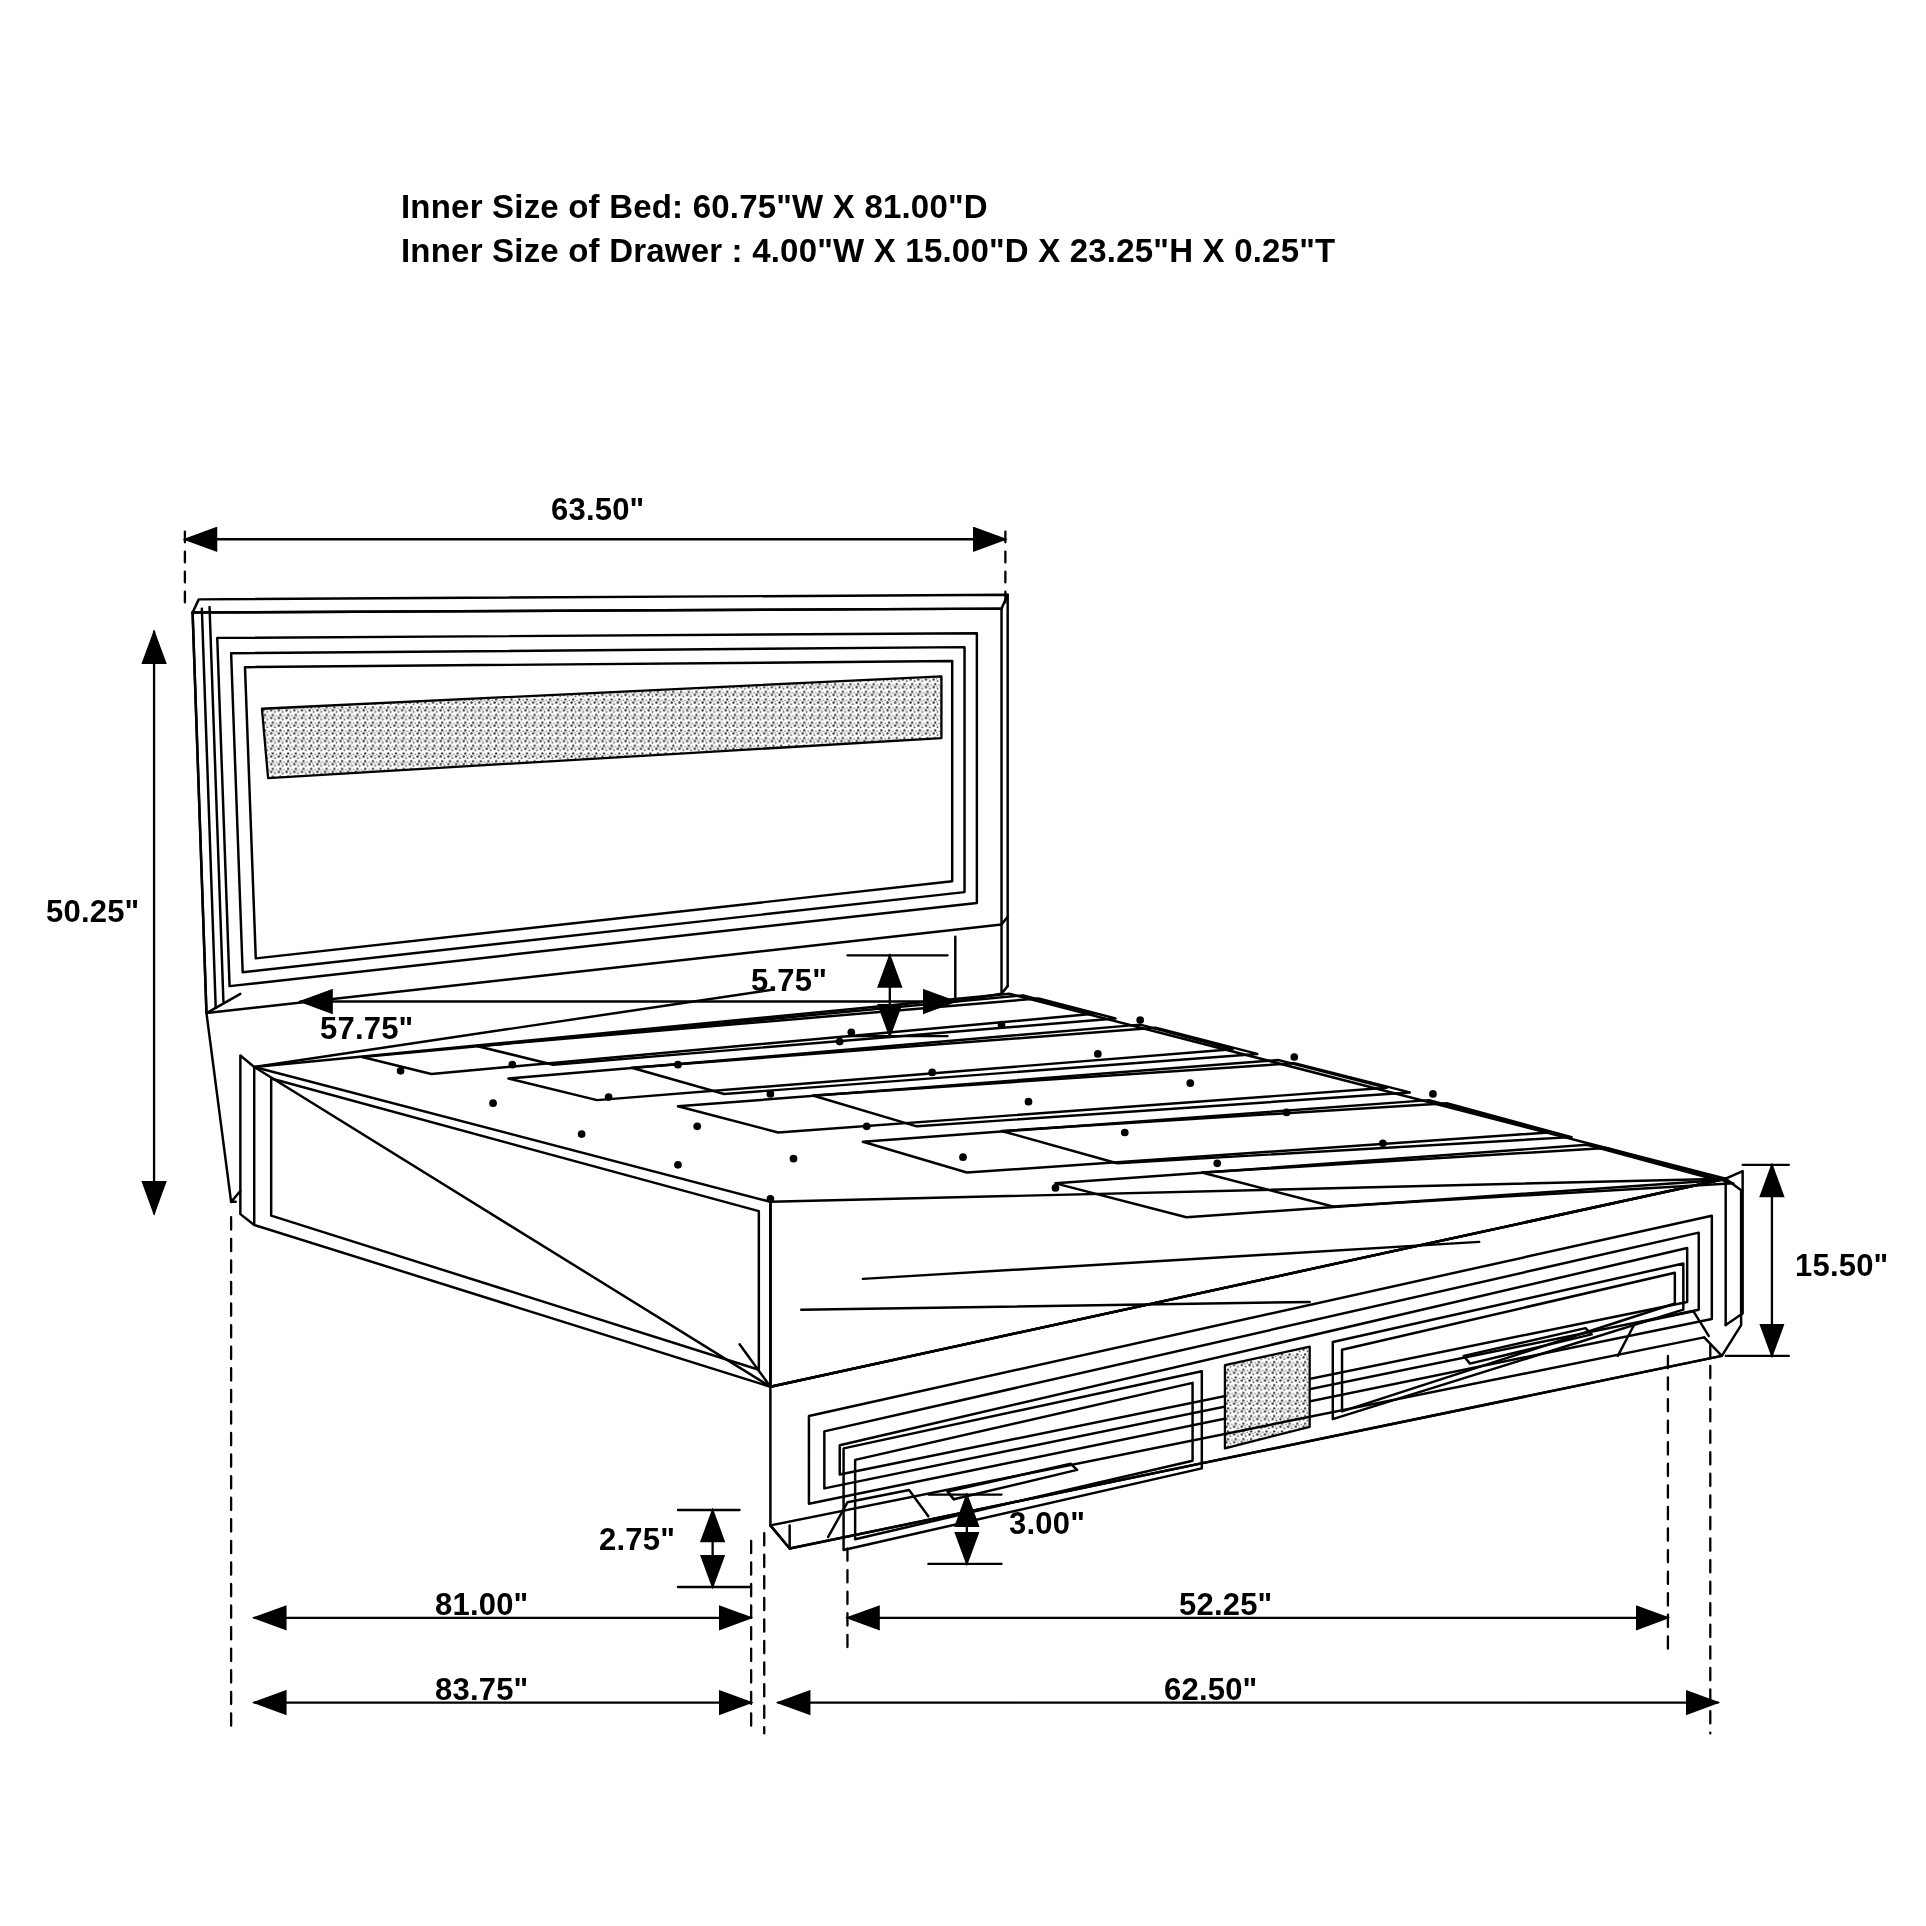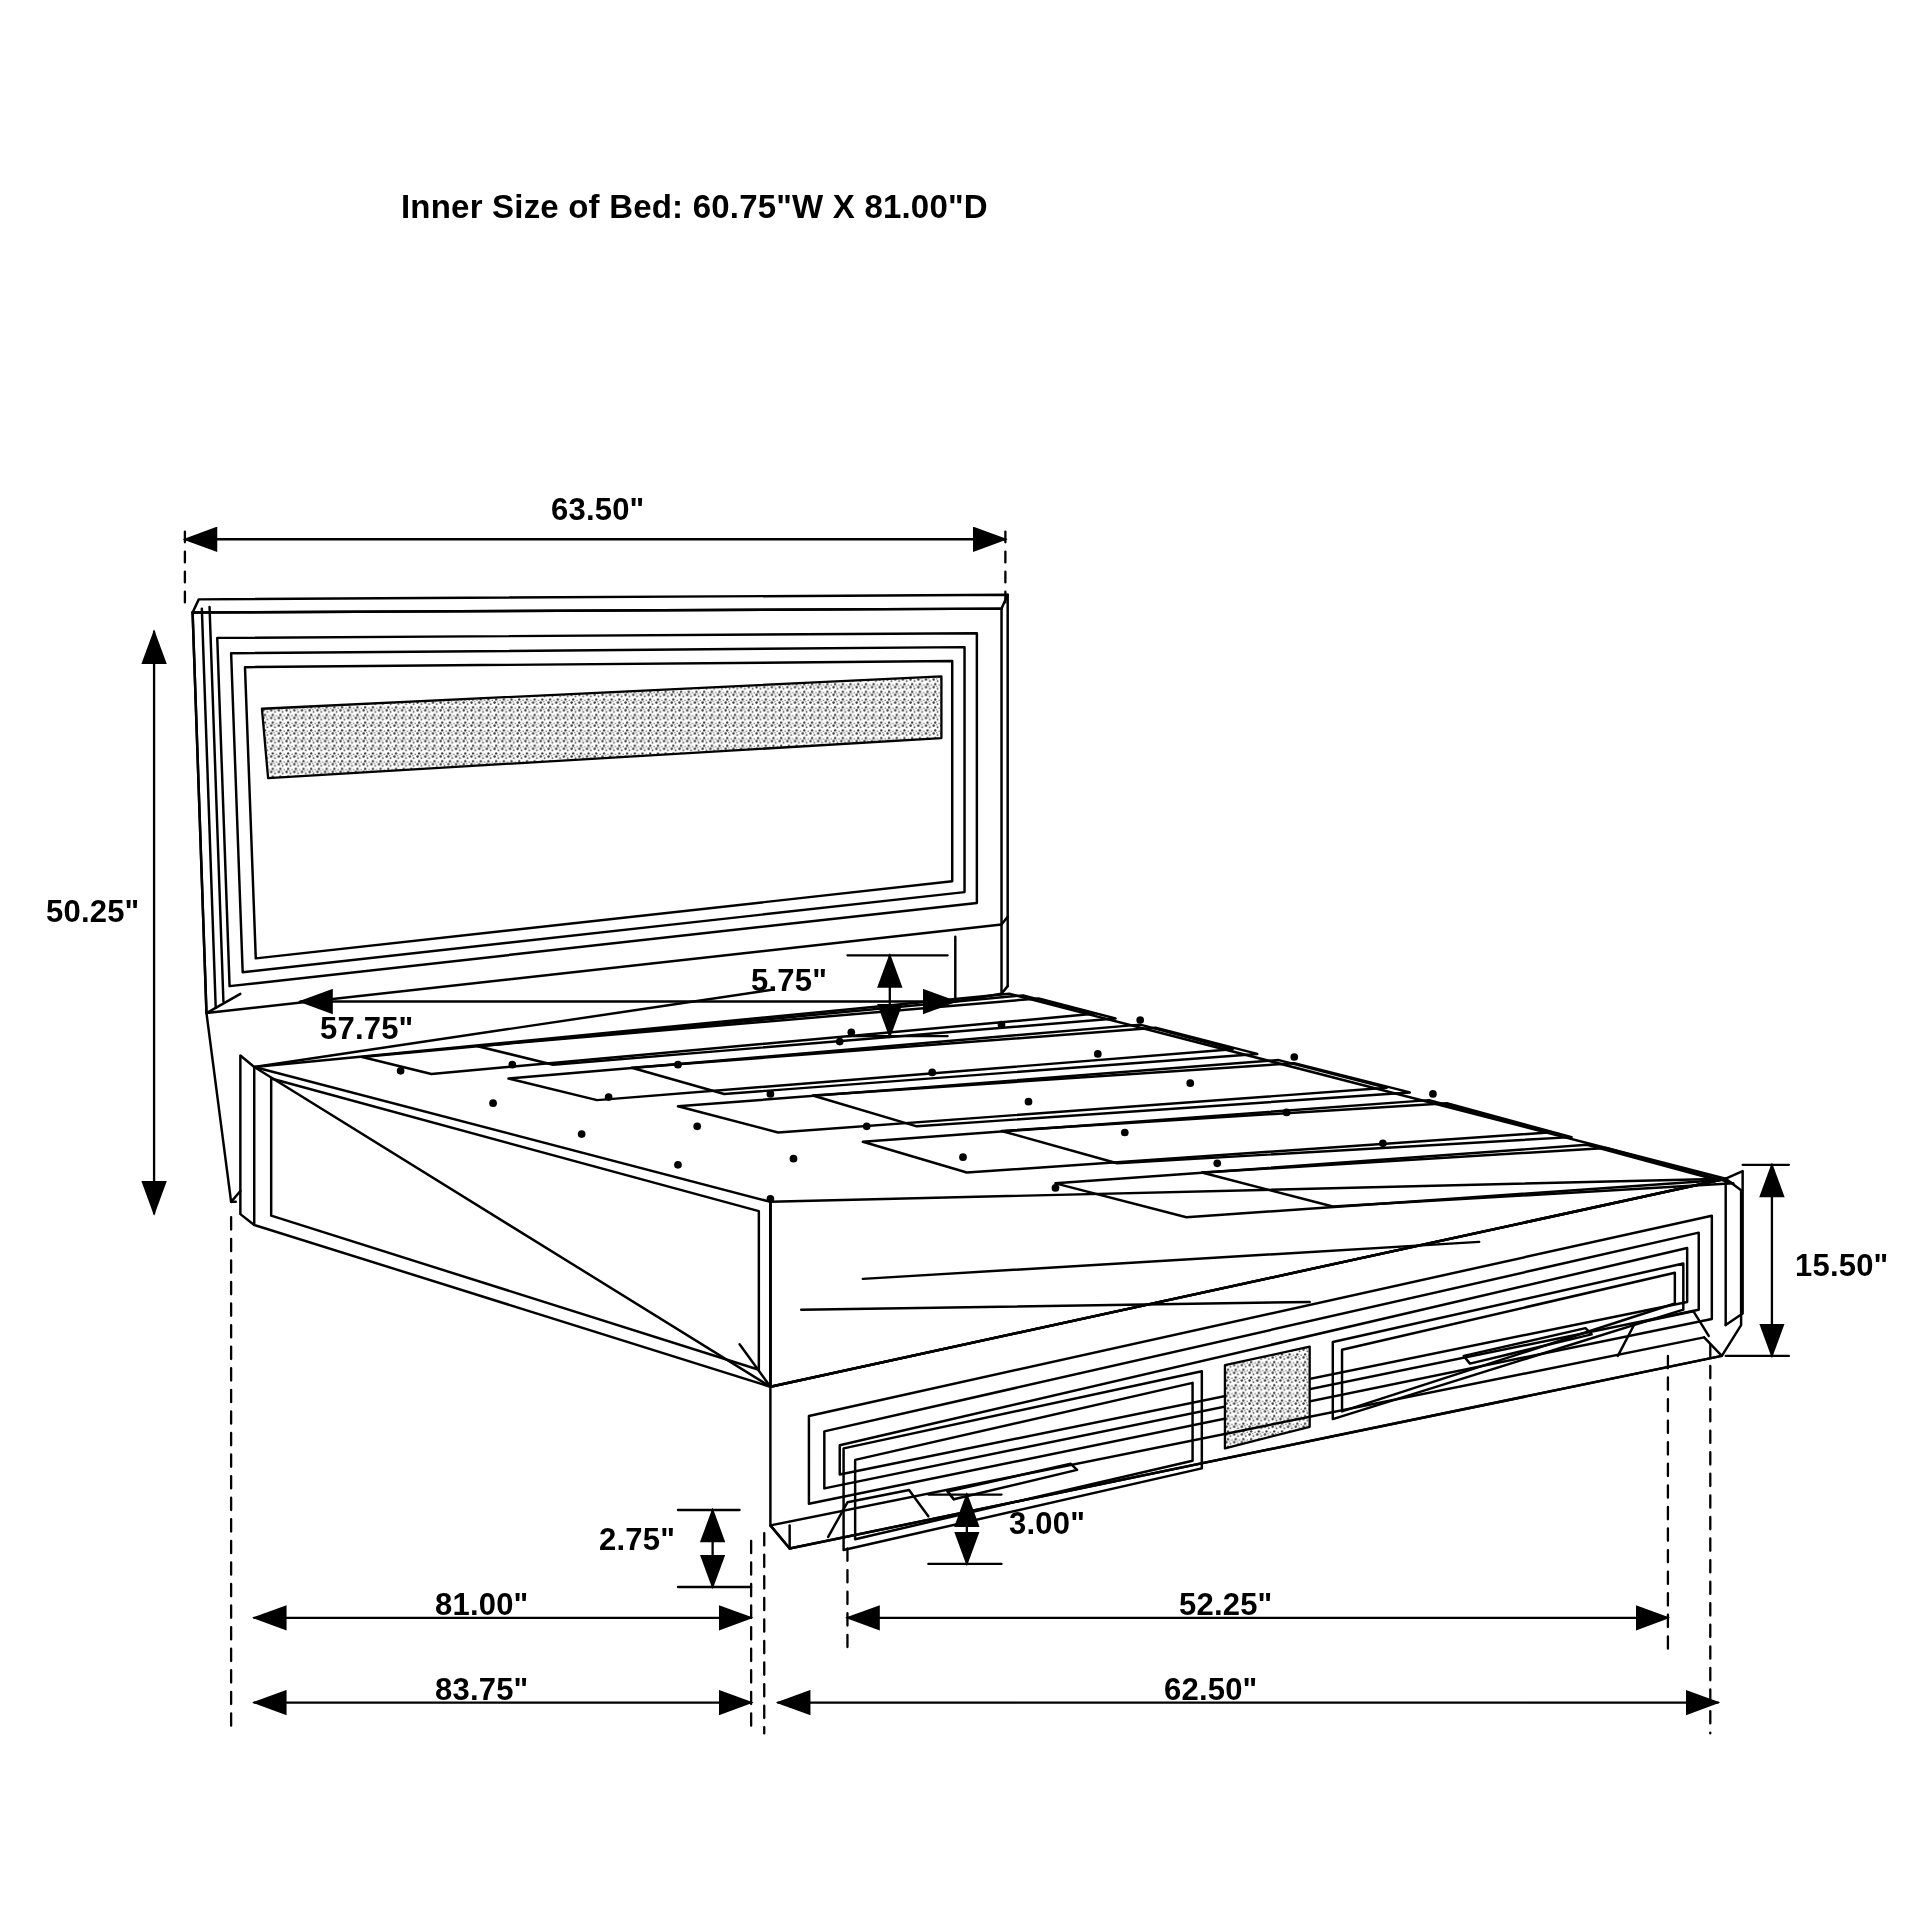--- a/index.html
+++ b/index.html
@@ -50,20 +50,21 @@
     letter-spacing: 0.2px;
   }
 </style>
 </head>
 <body>
 
 <div id="diagram-root">
 
   <div class="spec-block">
     <span class="spec-line">Inner Size of Bed: 60.75"W X 81.00"D</span>
+    <span class="spec-line">Inner Size of Drawer : 4.00"W X 15.00"D X 23.25"H X 0.25"T</span>
   </div>
 
   <svg class="drawing" viewBox="0 0 2500 2500">
     <defs>
       <marker id="arrowEnd" markerWidth="16" markerHeight="16" refX="14" refY="5.5" orient="auto">
         <path d="M0,0 L15,5.5 L0,11 z" fill="#000"></path>
       </marker>
       <marker id="arrowStart" markerWidth="16" markerHeight="16" refX="1" refY="5.5" orient="auto">
         <path d="M15,0 L0,5.5 L15,11 z" fill="#000"></path>
       </marker>

